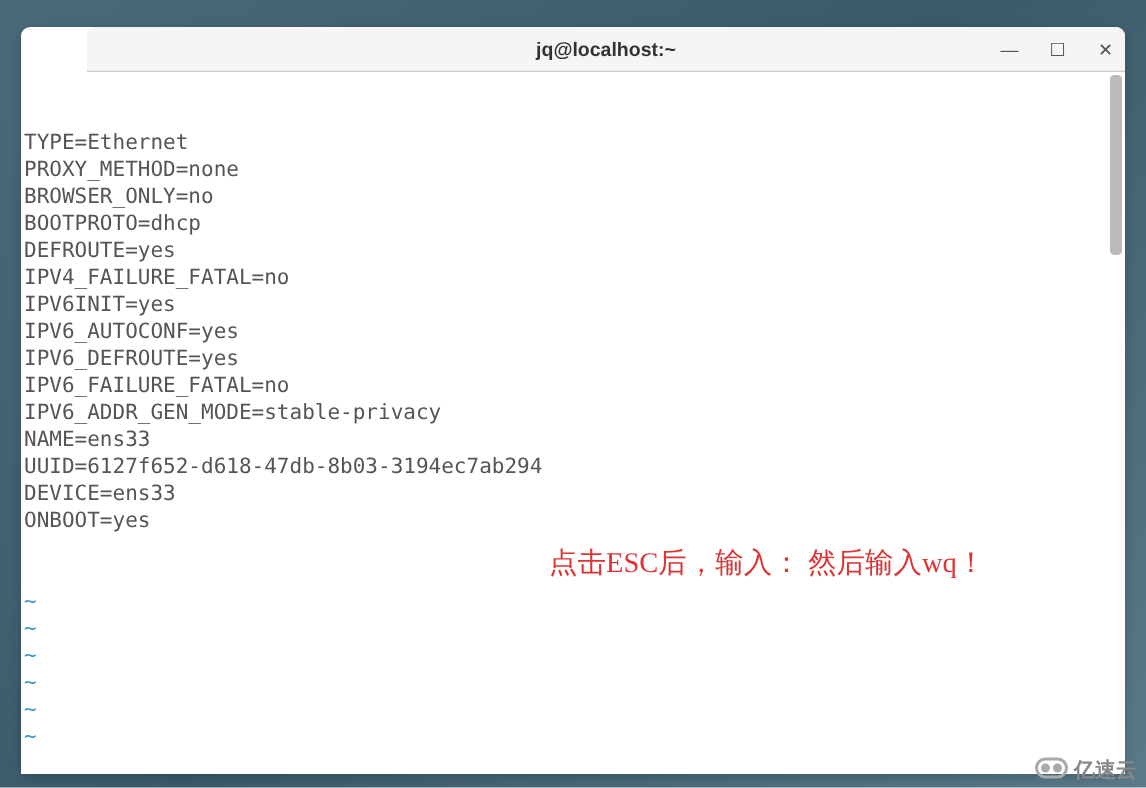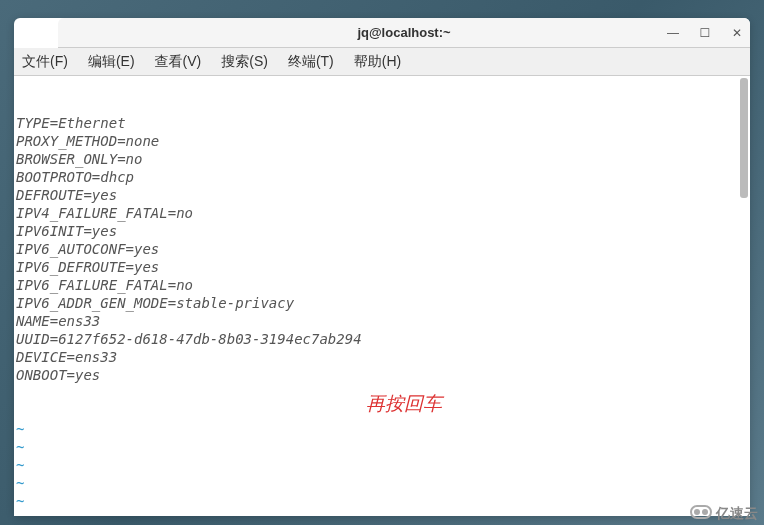--- a/index.html
+++ b/index.html
@@ -71,21 +71,20 @@
     }
     .menu-item { padding: 2px 4px; cursor: pointer; }
     .terminal {
       flex: 1;
       background: #fff;
       position: relative;
       font-family: "DejaVu Sans Mono", "Noto Sans Mono", monospace;
       font-size: 14px;
       line-height: 18px;
       overflow: hidden;
-      font-style: italic;
     }
     .terminal-content {
       position: absolute;
       left: 2px;
       top: 2px;
       right: 12px;
       bottom: 0;
       white-space: pre;
       color: #555;
     }
@@ -159,37 +158,29 @@
 <div class="window">
   <div class="titlebar">
     <span class="titlebar-title">jq@localhost:~</span>
     <div class="titlebar-controls">
       <span class="titlebar-btn">—</span>
       <span class="titlebar-btn">☐</span>
       <span class="titlebar-btn">✕</span>
     </div>
   </div>
 
-  <div class="menubar">
-    <span class="menu-item">文件(F)</span>
-    <span class="menu-item">编辑(E)</span>
-    <span class="menu-item">查看(V)</span>
-    <span class="menu-item">搜索(S)</span>
-    <span class="menu-item">终端(T)</span>
-    <span class="menu-item">帮助(H)</span>
-  </div>
 
   <div class="terminal">
     <div class="scrollbar"></div>
     <div class="terminal-content">
       <div id="config-block"><div class="config-line">TYPE=Ethernet</div><div class="config-line">PROXY_METHOD=none</div><div class="config-line">BROWSER_ONLY=no</div><div class="config-line">BOOTPROTO=dhcp</div><div class="config-line">DEFROUTE=yes</div><div class="config-line">IPV4_FAILURE_FATAL=no</div><div class="config-line">IPV6INIT=yes</div><div class="config-line">IPV6_AUTOCONF=yes</div><div class="config-line">IPV6_DEFROUTE=yes</div><div class="config-line">IPV6_FAILURE_FATAL=no</div><div class="config-line">IPV6_ADDR_GEN_MODE=stable-privacy</div><div class="config-line">NAME=ens33</div><div class="config-line">UUID=6127f652-d618-47db-8b03-3194ec7ab294</div><div class="config-line">DEVICE=ens33</div><div class="config-line">ONBOOT=yes</div></div>
       <div id="tilde-block"><div class="tilde">~</div><div class="tilde">~</div><div class="tilde">~</div><div class="tilde">~</div><div class="tilde">~</div><div class="tilde">~</div></div>
     </div>
     <div class="annotation" style="left:352px; top:314px;">
-      <div>再按回车</div>
+      <div>点击ESC后，输入：  然后输入wq！</div>
     </div>
   </div>
 </div>
 
 <div class="watermark">
   <span class="watermark-icon"></span>
   <span>亿速云</span>
 </div>
 
 </body></html>

